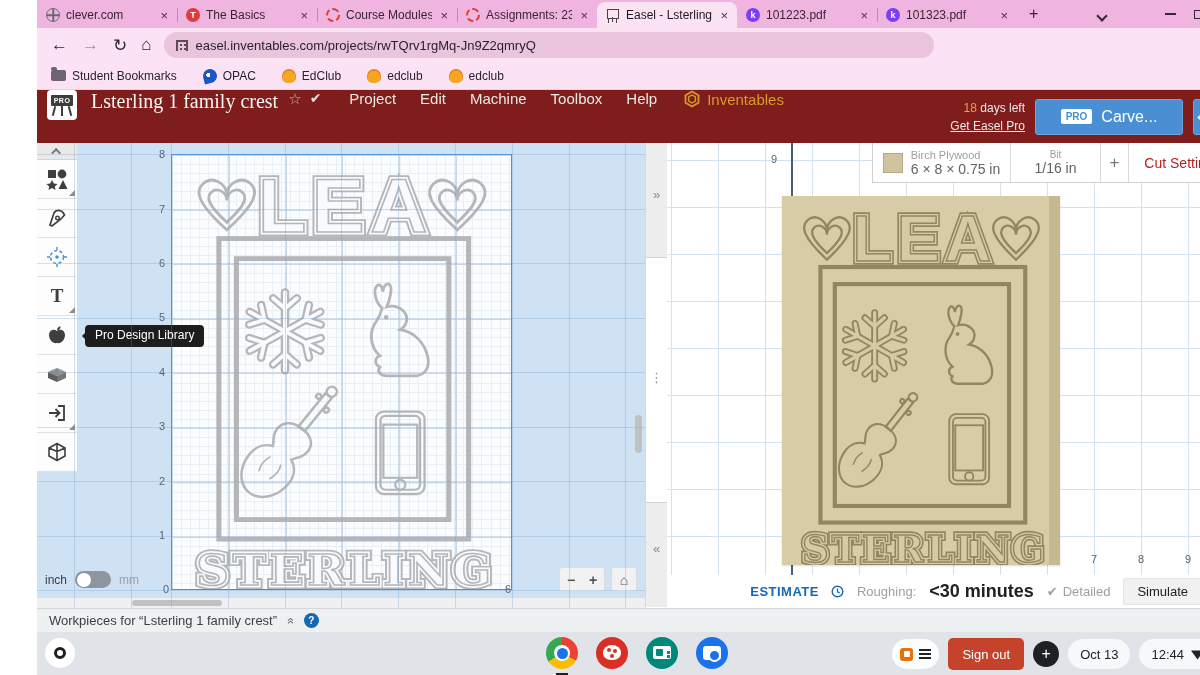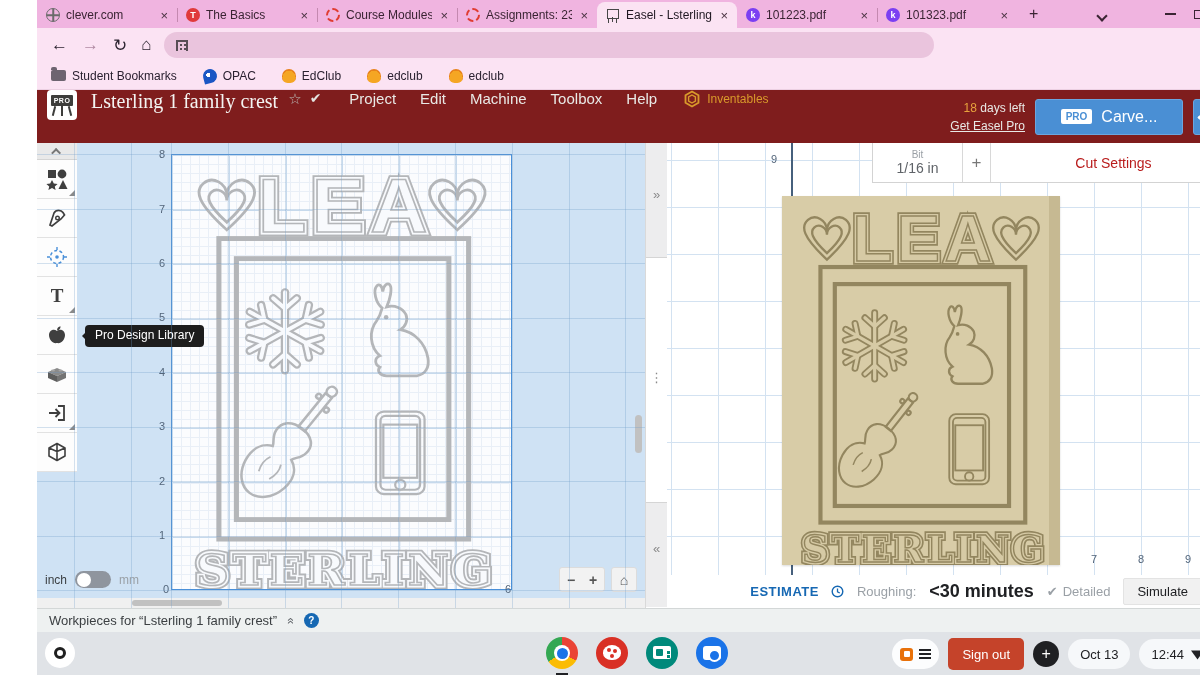--- a/index.html
+++ b/index.html
@@ -65,21 +65,21 @@
   .ehdr { position:absolute; left:0; top:90px; width:1200px; height:53px; background:#7f1d1d; display:flex; align-items:flex-start; color:#eee; }
   .easel-logo { width:30px; height:30px; background:#fff; border-radius:4px; margin-left:10px; position:relative; flex:0 0 30px; }
   .easel-logo .board { position:absolute; left:4px; top:5px; width:22px; height:11px; background:#3d3d3b; border-radius:1px; color:#fff; font-size:7px; font-weight:bold; text-align:center; line-height:11px; letter-spacing:.5px; }
   .easel-logo .legs { position:absolute; left:4px; top:16px; width:22px; height:11px; }
   .easel-logo .legs i { position:absolute; width:2px; background:#3d3d3b; display:block; }
   .etitle { font-family:"Liberation Serif", serif; font-size:20px; color:#f4f4f2; margin-left:14px; white-space:nowrap; }
   .tstar { font-size:15px; color:#b9b9b6; margin-left:10px; }
   .tcheck { font-size:14px; color:#e4e4e1; margin-left:8px; }
   .emenus { display:flex; gap:24px; margin-left:28px; font-size:15px; color:#e9e9e6; }
   .brand { display:flex; align-items:center; gap:6px; margin-left:26px; }
-  .brand-text { color:#d99a2b; font-size:12px; }
+  .brand-text { color:#d99a2b; font-size:15px; }
   .ehdr-right { position:absolute; right:8px; top:0; height:53px; display:flex; align-items:center; gap:10px; }
   .trial { text-align:right; font-size:12px; color:#e9e9e6; line-height:1.5; }
   .trial .num { color:#e8a33d; }
   .trial a { color:#e9e9e6; text-decoration:underline; }
   .carve-btn { height:36px; min-width:148px; background:#4a8fd4; border:1px solid #6ba6de; border-radius:3px; display:flex; align-items:center; justify-content:center; gap:9px; color:#fff; font-size:16px; }
   .pro-badge { background:#fff; color:#4a8fd4; font-size:10px; font-weight:bold; border-radius:2px; padding:2px 5px; }
   .jog-btn { width:36px; height:36px; background:#4a8fd4; border:1px solid #6ba6de; border-radius:3px; position:relative; }
   .jog-btn i { position:absolute; width:7px; height:7px; border-left:2px solid #fff; border-bottom:2px solid #fff; }
 
   
@@ -322,20 +322,21 @@
     </div>
   </div>
 
   <div class="addrbar">
     <span class="navico">←</span>
     <span class="navico dim">→</span>
     <span class="navico">↻</span>
     <span class="navico">⌂</span>
     <div class="urlpill">
       <span class="bld"></span>
+      <span class="urltext">easel.inventables.com/projects/rwTQrv1rgMq-Jn9Z2qmryQ</span>
     </div>
     <div class="addr-right">
       <svg class="keyico" viewBox="0 0 16 16">
           <circle cx="5" cy="11" r="3" fill="none" stroke="#4a3f49" stroke-width="1.6"></circle>
           <path d="M7.5,8.5 L13,3 M11,5 L13,7" stroke="#4a3f49" stroke-width="1.6" fill="none"></path>
         </svg>
       <svg class="shareico" viewBox="0 0 16 16">
           <circle cx="4" cy="8" r="2" fill="#4a3f49"></circle>
           <circle cx="12" cy="3.5" r="2" fill="#4a3f49"></circle>
           <circle cx="12" cy="12.5" r="2" fill="#4a3f49"></circle>
@@ -531,20 +532,27 @@
       <div class="div-top"><span>»</span></div>
       <div class="div-mid"><span>⋮</span></div>
       <div class="div-bot"><span>«</span></div>
     </div>
 
     <div class="preview">
       <div class="axisline"></div>
       <span class="pr-lab9">9</span>
 
       <div class="pcells">
+        <div class="pcell mat">
+          <span class="swatch"></span>
+          <span>
+            <div class="mat-name">Birch Plywood</div>
+            <div class="mat-dims">6 × 8 × 0.75 in</div>
+          </span>
+        </div>
         <div class="pcell bit">
           <span class="bit-lab">Bit</span>
           <span class="bit-val">1/16 in</span>
         </div>
         <div class="pcell addc">+</div>
         <div class="pcell cut">Cut Settings</div>
       </div>
 
       <div class="pimg">
         <svg class="design design-right" viewBox="0 0 600 800" preserveAspectRatio="none">

